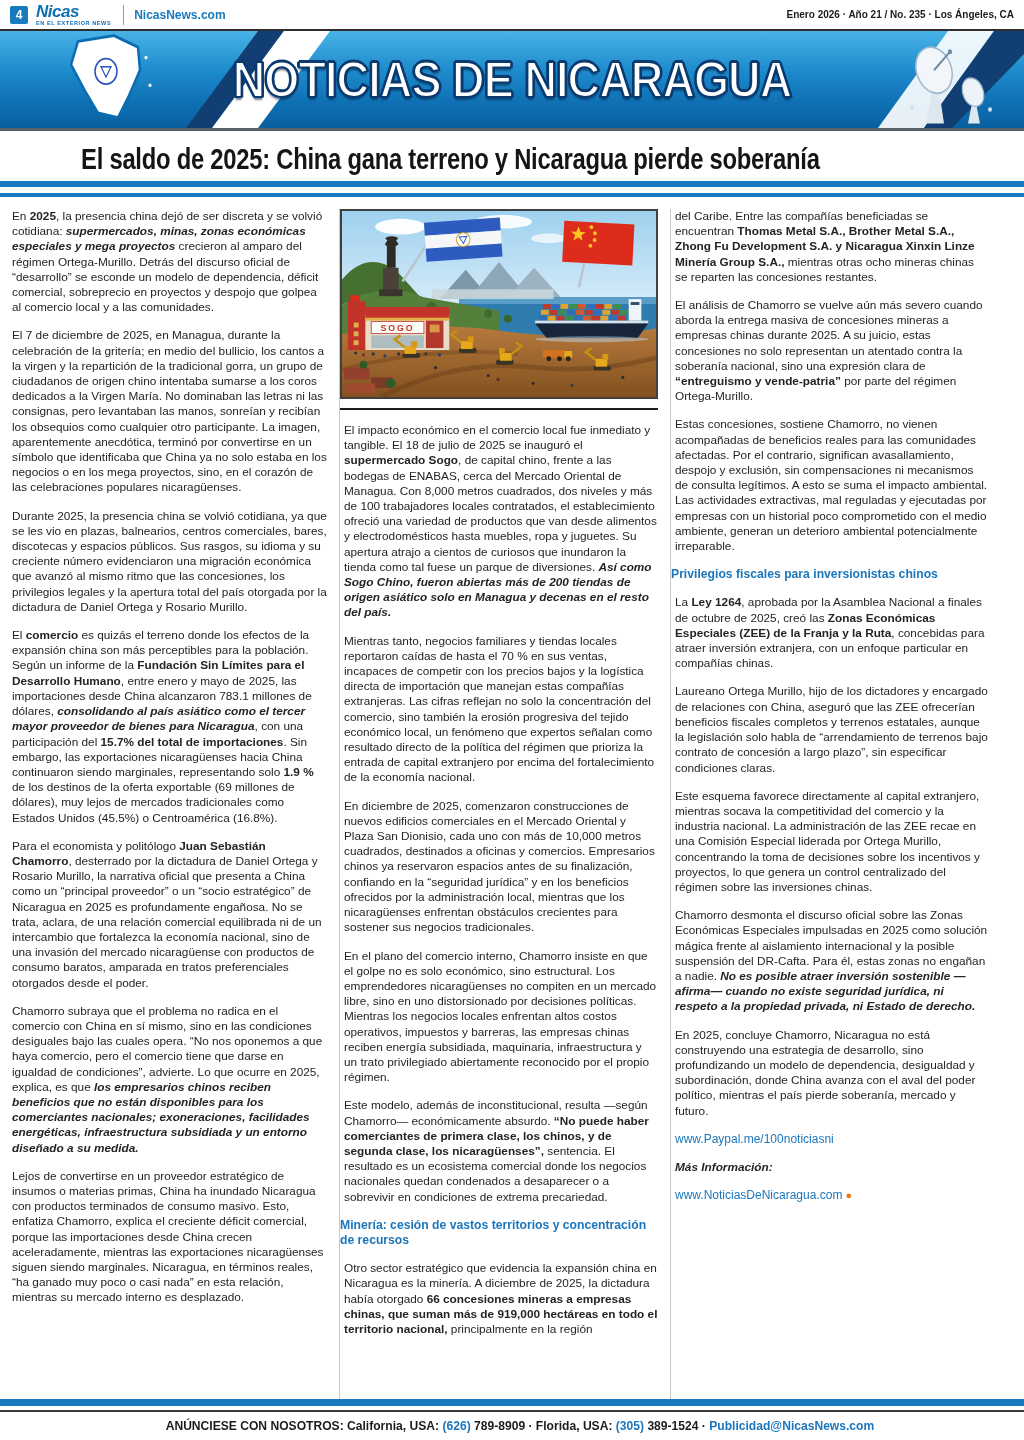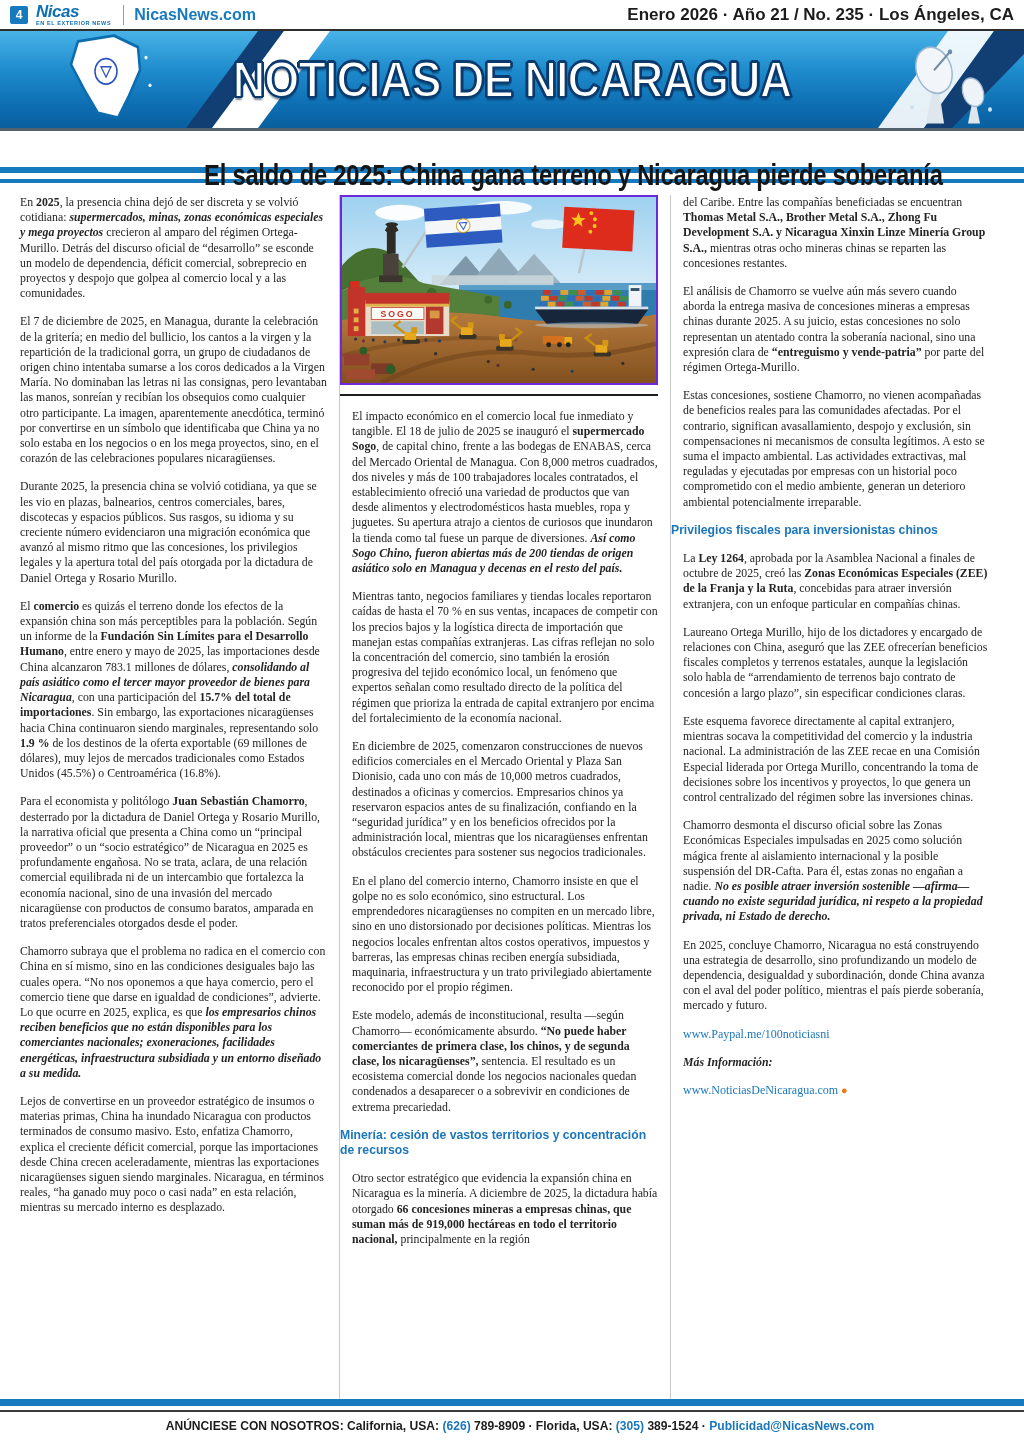--- a/index.html
+++ b/index.html
@@ -14,51 +14,51 @@
   .page{width:1024px;height:1440px;margin:0 auto;background:#fff;display:flex;flex-direction:column;overflow:hidden;}
 
   
   .topbar{height:31px;display:flex;align-items:center;padding:0 10px;border-bottom:2px solid #2e2e2e;}
   .pagenum{width:18px;height:18px;background:var(--rule-blue);color:#fff;font-weight:700;font-size:12px;
            display:flex;align-items:center;justify-content:center;border-radius:2px;margin-right:8px;}
   .logo-block{display:flex;flex-direction:column;line-height:1;margin-right:10px;}
   .logo-main{font-size:17px;font-weight:700;font-style:italic;color:#0d6fb4;letter-spacing:-0.5px;}
   .logo-sub{font-size:5.5px;font-weight:700;color:#0d6fb4;letter-spacing:0.6px;margin-top:1px;}
   .topbar-divider{width:1px;height:20px;background:#9a9a9a;margin:0 10px 0 2px;}
-  .site{font-size:16px;font-weight:700;color:var(--rule-blue);}
-  .issue{margin-left:auto;font-size:17px;font-weight:700;color:#1c1c1c;}
+  .site{font-size:12px;font-weight:700;color:var(--rule-blue);}
+  .issue{margin-left:auto;font-size:10px;font-weight:700;color:#1c1c1c;}
 
   
   .banner{position:relative;height:100px;border-bottom:3px solid #54626e;overflow:hidden;
           background:linear-gradient(180deg,#49b3e7 0%,#1e8ccd 40%,#0d6db1 78%,#0a5f9e 100%);}
   .banner-decor{position:absolute;inset:0;width:100%;height:100%;}
   .banner-title{position:absolute;left:50%;top:50%;white-space:nowrap;
     transform:translate(-50%,-50%) scaleX(0.9);
     font-size:50px;font-weight:700;letter-spacing:-1px;color:#fff;
     -webkit-text-stroke:2px #0a3a6e;
     text-shadow:-2px 0 #0a3a6e,2px 0 #0a3a6e,0 -2px #0a3a6e,0 3px 2px rgba(5,35,70,.55);}
 
   
-  .headline-wrap{text-align:right;padding-top:28px;height:36px;}
+  .headline-wrap{text-align:left;padding-top:12px;height:50px;}
   .headline{display:inline-block;transform:scaleX(0.82);transform-origin:center;white-space:nowrap;
             font-size:29px;font-weight:700;color:#151515;letter-spacing:-0.3px;}
   .h-rule{height:6px;background:var(--rule-blue);margin:0 0 6px 0;}
   .h-rule.thin{height:4px;margin:0;}
 
   
   .content{flex:1;display:flex;padding:12px 8px 0 8px;overflow:hidden;}
   .col{width:319px;overflow:hidden;font-size:11.8px;line-height:15.2px;}
   .col + .col{margin-left:12px;border-left:1px solid #c9c9c9;}
-  .para{margin:0 0 13px 12px;font-family:Liberation Serif, serif;}
+  .para{margin:0 0 13px 4px;}
   .run-b{font-weight:700;}
   .run-i{font-style:italic;}
   .run-bi{font-weight:700;font-style:italic;}
   .run-blue{color:var(--accent);}
   .subhead{font-size:12.2px;line-height:15.2px;font-weight:700;color:var(--accent);margin:2px 0 13px 0;}
-  .figure{height:190px;border:2px solid #6d28d9;overflow:hidden;background:#9ed1ef;}
+  .figure{height:190px;border:2px solid #404040;overflow:hidden;background:#9ed1ef;}
   .figure svg{display:block;width:100%;height:100%;}
   .fig-rule{height:2px;background:#1d1d1d;margin:9px 0 13px 0;}
   .link-line{font-weight:400;}
   .link-line .run-blue{font-size:12px;}
   .dot{color:var(--orange);font-size:11px;}
 
   
   .footrule-blue{height:7px;background:var(--rule-blue);}
   .footrule-dark{height:2px;background:#3a3a3a;margin-top:4px;}
   .footline-wrap{text-align:center;padding:4px 0 6px 16px;}

